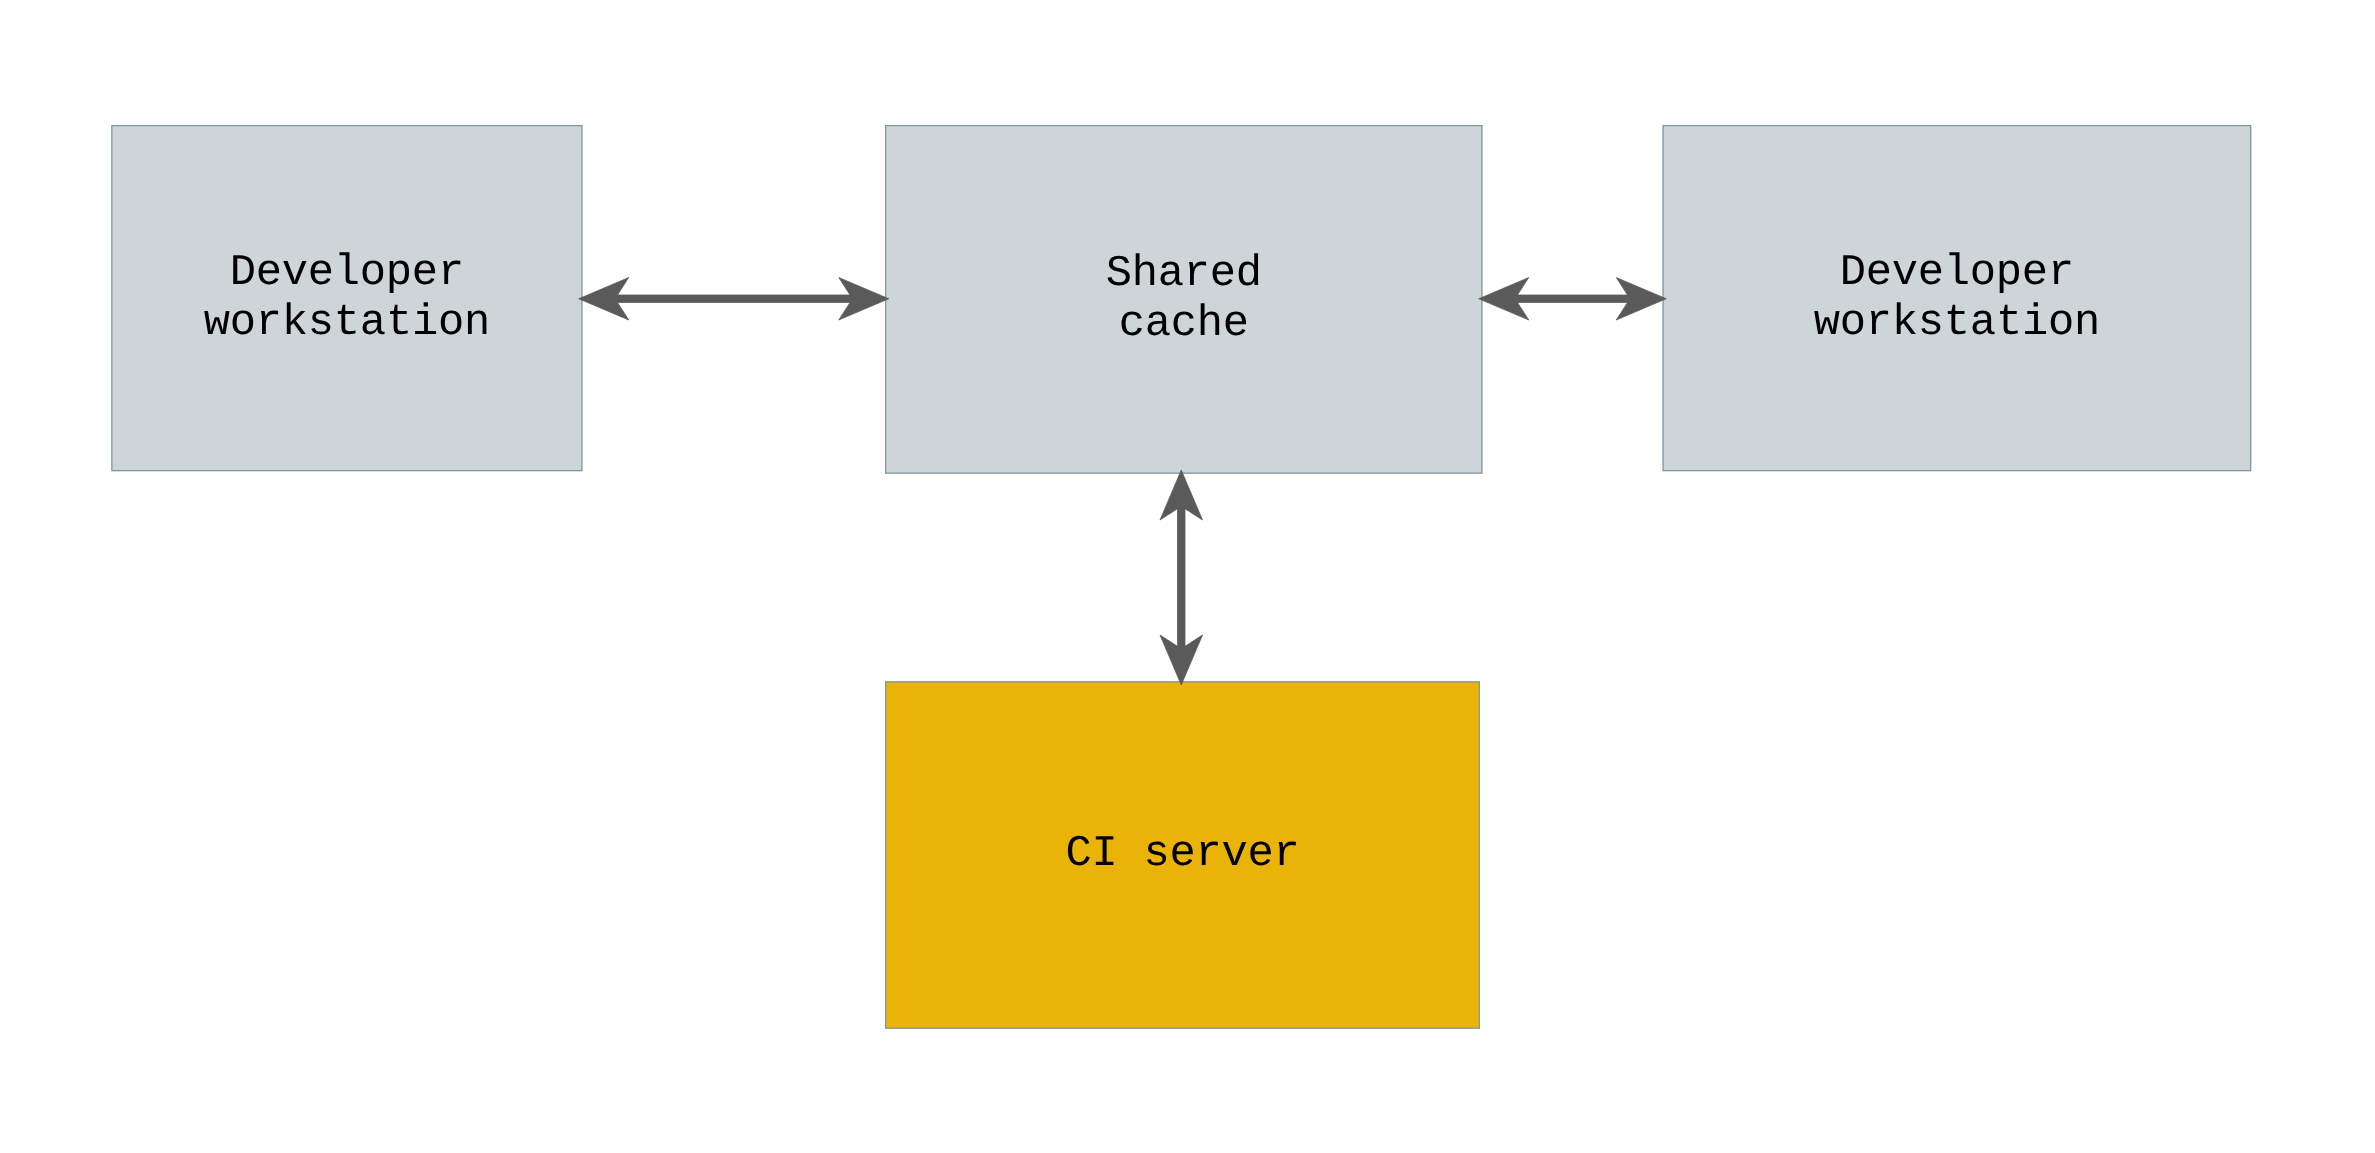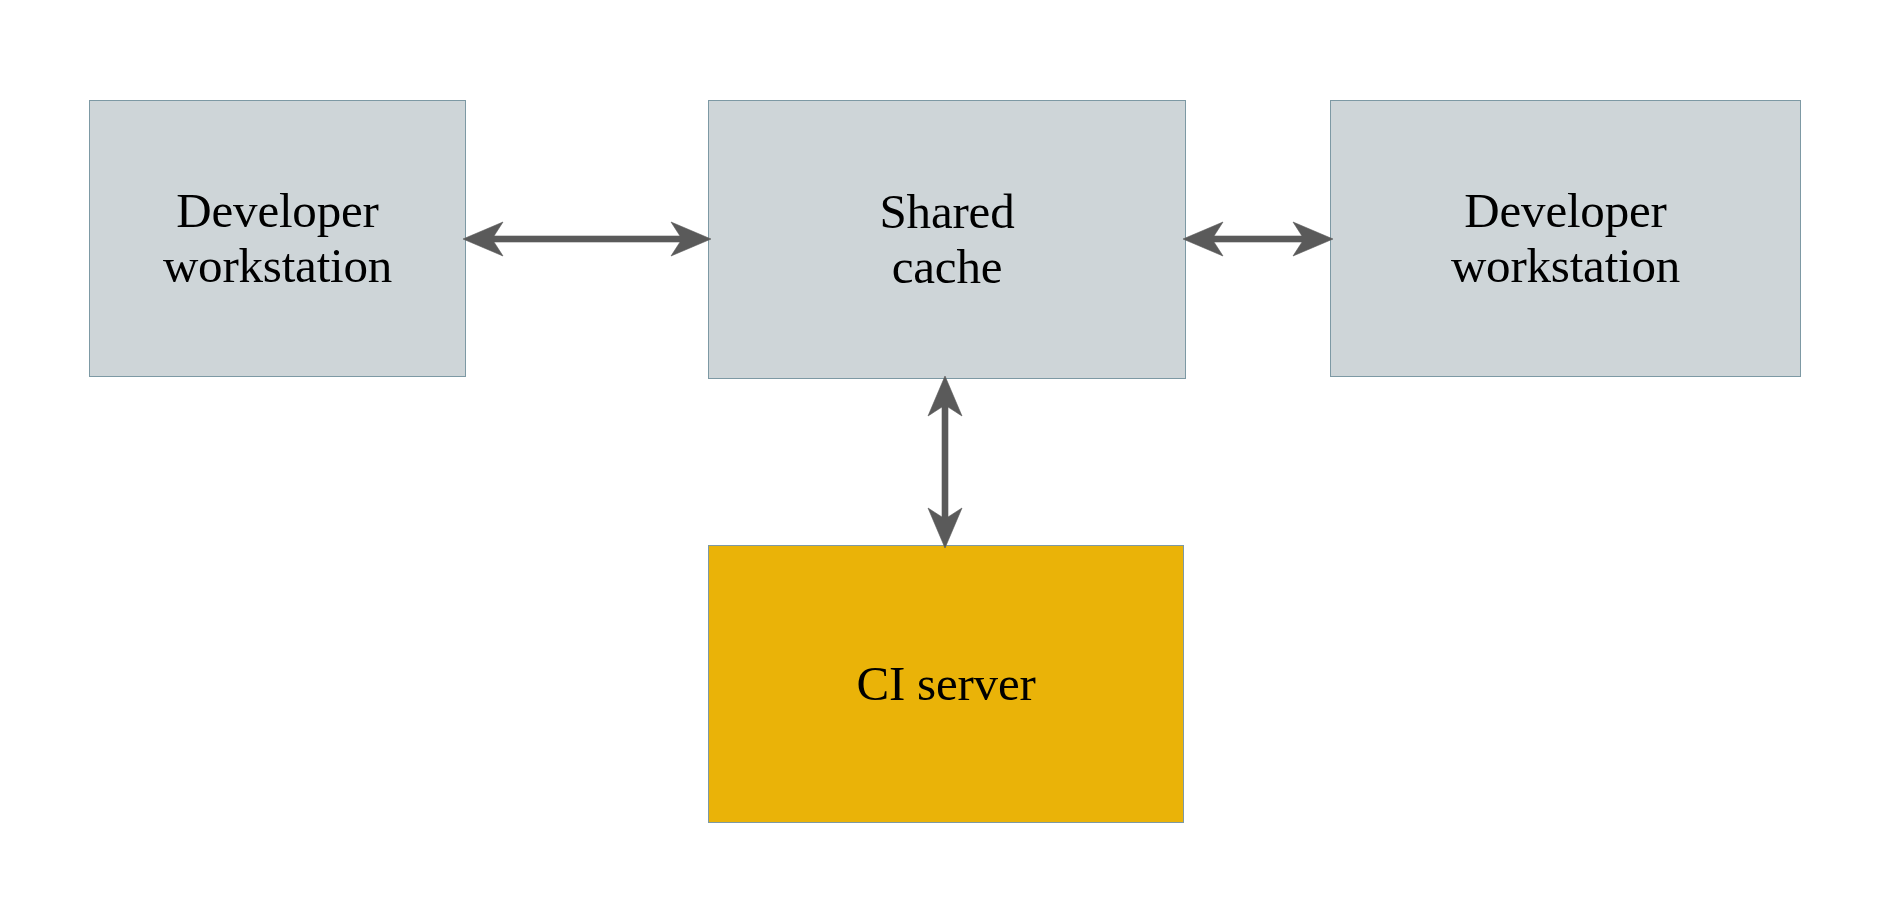--- a/index.html
+++ b/index.html
@@ -21,22 +21,22 @@
     position: absolute;
     box-sizing: border-box;
     background: #ced5d8;
     border: 1.6px solid #7d99a4;
     display: flex;
     align-items: center;
     justify-content: center;
     text-align: center;
   }
   .node-label {
-    font-family: Liberation Serif, serif;
-    font-size: 49px;
+    font-family: Liberation Mono, monospace;
+    font-size: 35px;
     line-height: 1.12;
     color: #000000;
     font-weight: 400;
     letter-spacing: -0.2px;
     white-space: pre-line;
     padding: 0 6px;
   }
   
   #node-dev-left   { left: 89px;   top: 100px; width: 377px; height: 277px; }
   #node-cache      { left: 708px;  top: 100px; width: 478px; height: 279px; }

